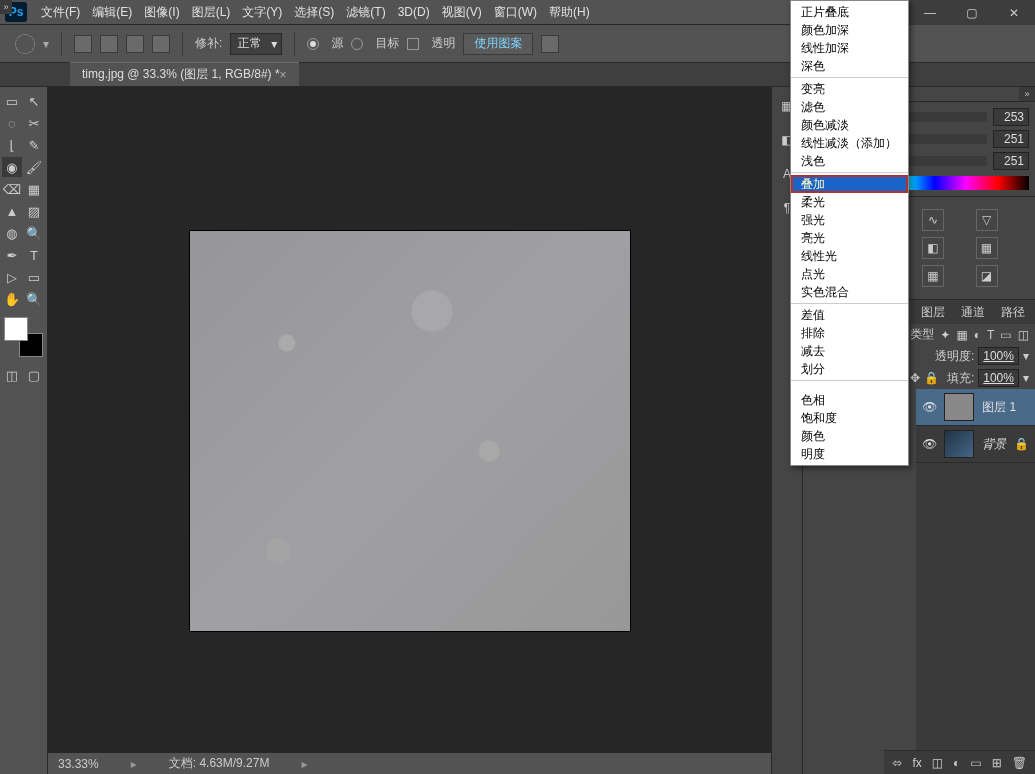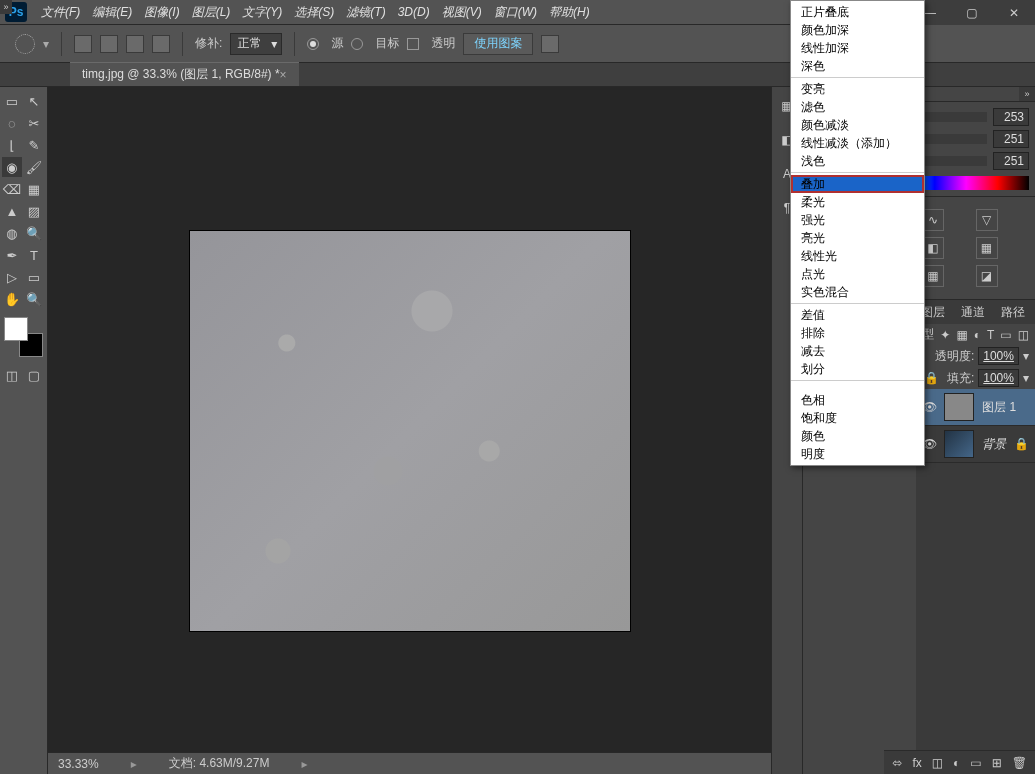--- a/index.html
+++ b/index.html
@@ -78,36 +78,36 @@
 .thumb{width:30px;height:28px;background:#888;border:1px solid #222;}
 .thumb.bg{background:linear-gradient(135deg,#234,#468);}
 .lock-icon{margin-left:auto;color:#ccc;}
 .layer-footer{height:24px;background:#3a3a3a;border-top:1px solid #2a2a2a;display:flex;align-items:center;justify-content:flex-end;gap:10px;padding:0 8px;color:#ccc;}
 
 
 .winctrl{position:absolute; top:0; right:0; height:25px; display:flex;}
 .winbtn{width:42px;display:flex;align-items:center;justify-content:center;color:#ccc;background:#3d3d3d;}
 
 
-.blend-menu{ position:absolute; top:0; left:790px; width:135px; background:#fff; color:#000; border:1px solid #888; box-shadow:2px 2px 6px rgba(0,0,0,.5); z-index:100;}
+.blend-menu{ position:absolute; top:0; left:790px; width:119px; background:#fff; color:#000; border:1px solid #888; box-shadow:2px 2px 6px rgba(0,0,0,.5); z-index:100;}
 .blend-group{border-bottom:1px solid #ccc;padding:2px 0;}
 .blend-group:last-child{border-bottom:none;margin-top:8px;}
 .blend-item{padding:1px 10px;cursor:default;font-size:12px;line-height:16px;}
-.blend-item.highlight{background:#1a64c8;color:#000000;}
+.blend-item.highlight{background:#1a64c8;color:#fef9c3;}
 .blend-item.boxed{outline:2px solid #b03030;outline-offset:-2px;}
 
 .collapse-arrow{position:absolute;top:0;left:0;width:12px;height:14px;display:flex;align-items:center;justify-content:center;color:#ccc;background:#3a3a3a;font-size:9px;}
 .panels .collapse-arrow{position:static;}
 </style>
 </head>
 <body>
 
 <div class="menubar">
   <div class="ps-logo">Ps</div>
-  <div id="menu-container" style="display: flex; font-style: italic;">
+  <div id="menu-container" style="display: flex;">
       <div class="menu-item">文件(F)</div>
       <div class="menu-item">编辑(E)</div>
       <div class="menu-item">图像(I)</div>
       <div class="menu-item">图层(L)</div>
       <div class="menu-item">文字(Y)</div>
       <div class="menu-item">选择(S)</div>
       <div class="menu-item">滤镜(T)</div>
       <div class="menu-item">3D(D)</div>
       <div class="menu-item">视图(V)</div>
       <div class="menu-item">窗口(W)</div>

